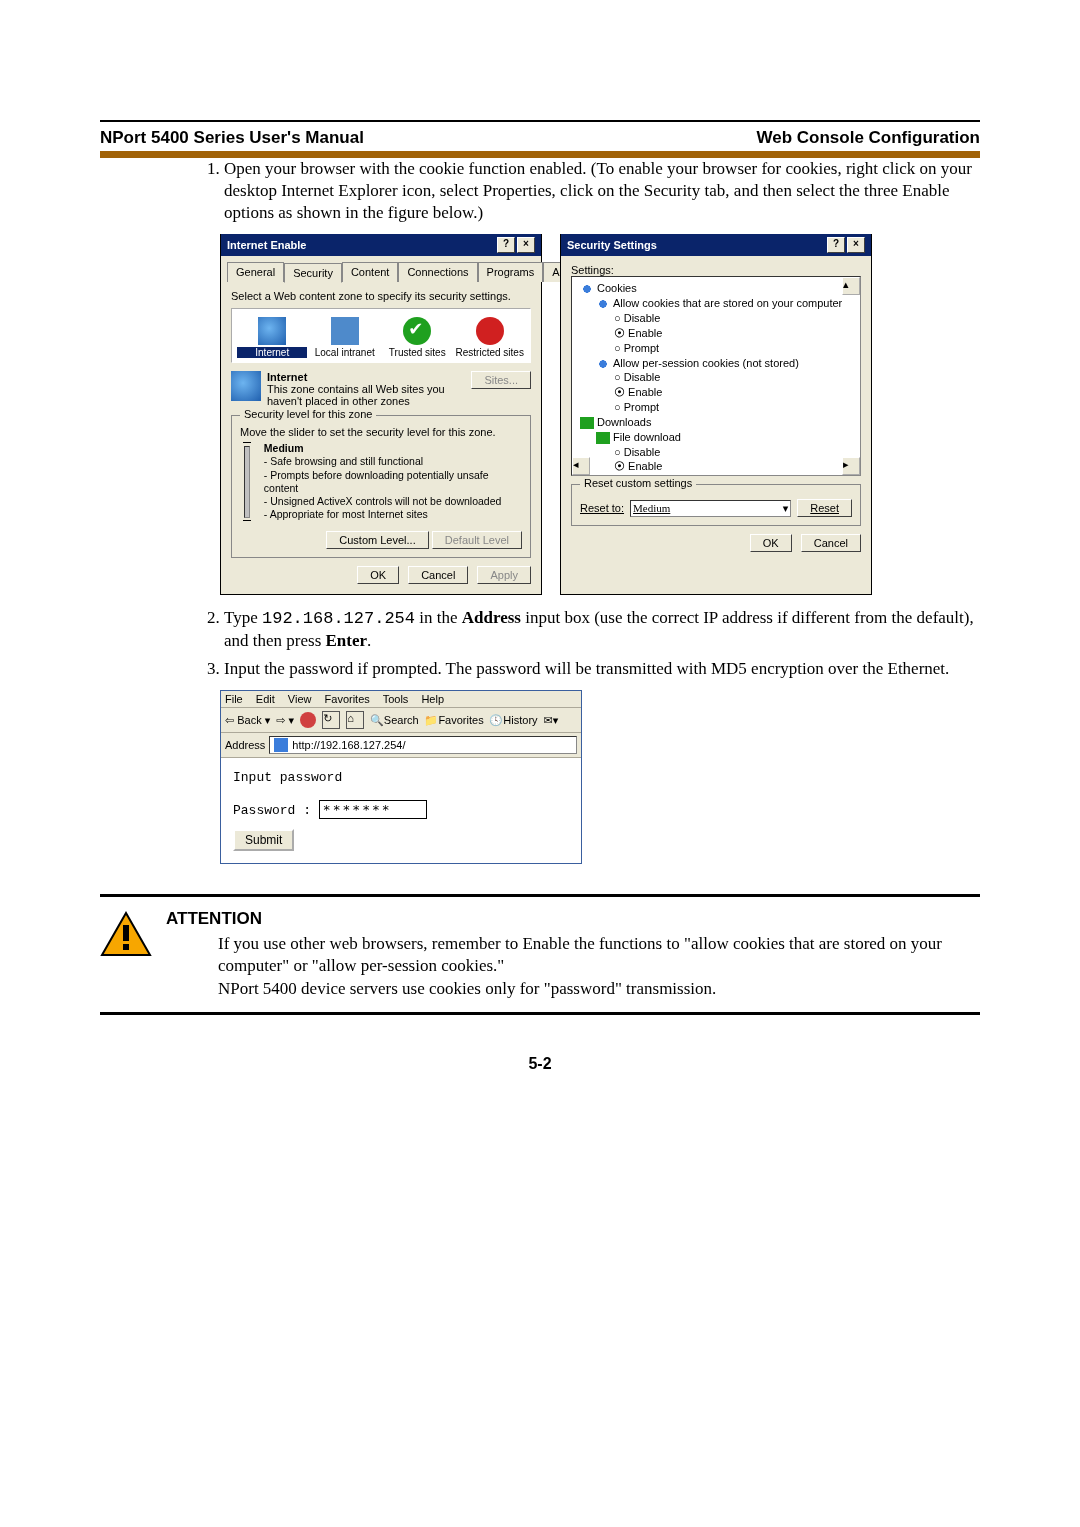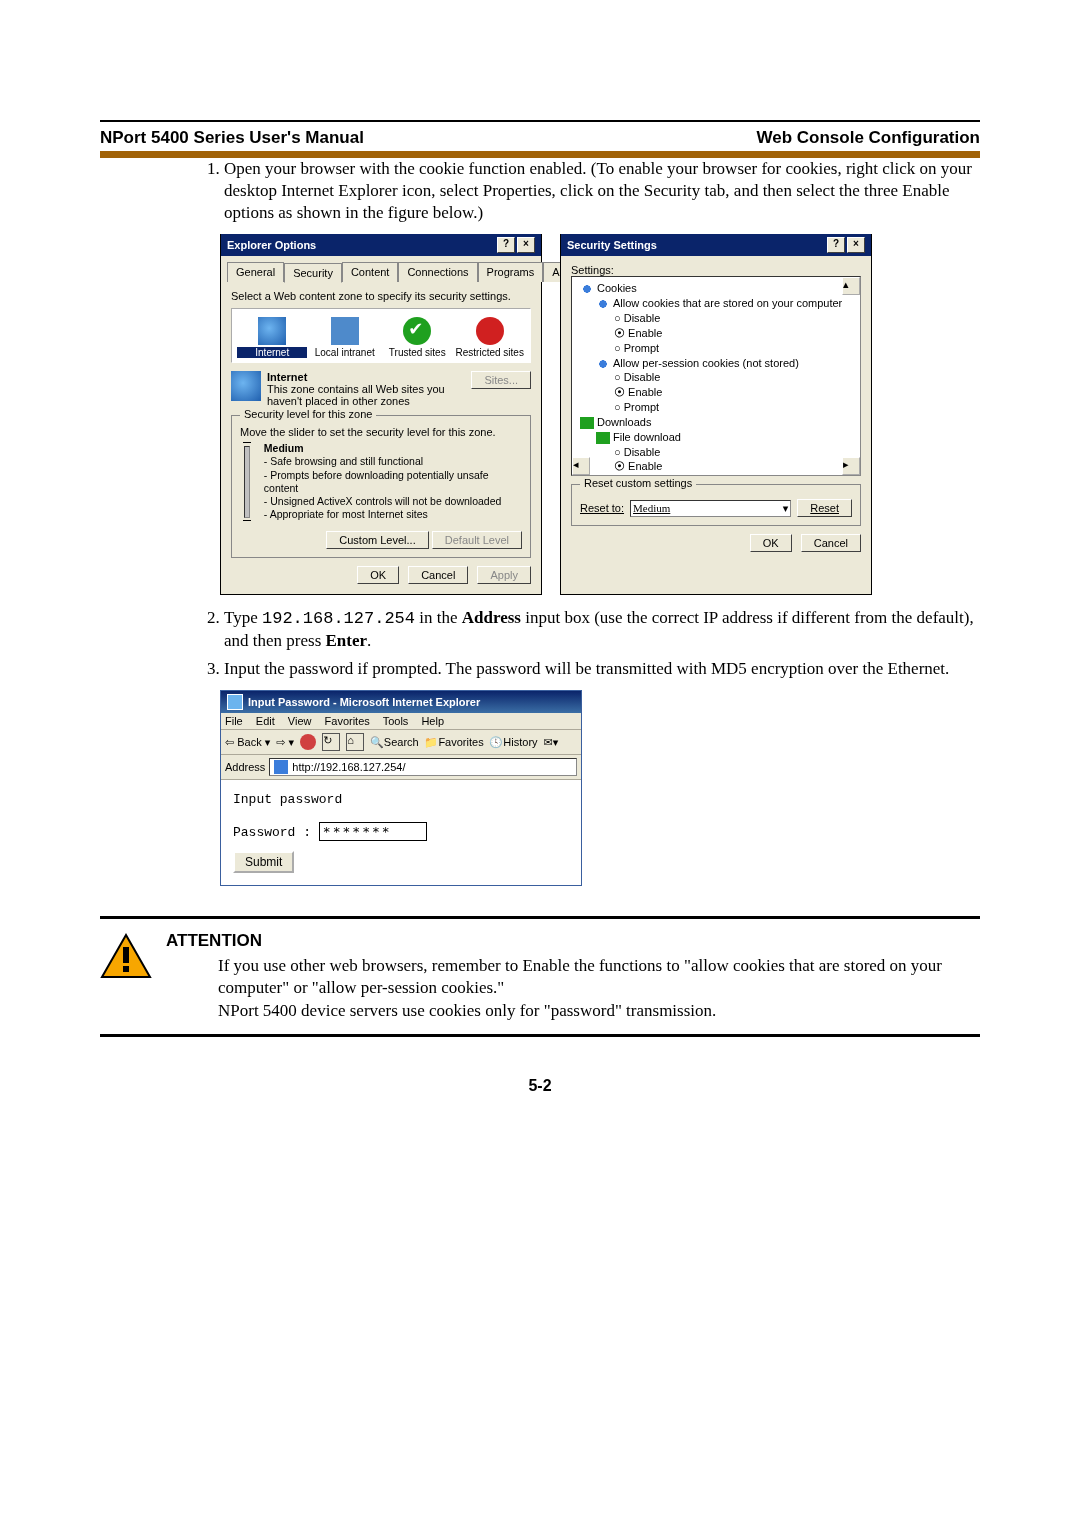--- a/index.html
+++ b/index.html
@@ -206,21 +206,21 @@
 
 
   <ol class="mainlist">
     <li>Open your browser with the cookie function enabled. (To enable your browser for cookies, right click on your desktop Internet Explorer icon, select Properties, click on the Security tab, and then select the three Enable options as shown in the figure below.)</li>
   </ol>
 
   <div class="dialog-row">
 
     <div class="dialog" style="width:320px;">
       <div class="titlebar">
-        <span>Explorer Options</span>
+        <span>Internet Enable</span>
         <span class="wbtns">
           <span class="wbtn">?</span>
           <span class="wbtn">×</span>
         </span>
       </div>
       <div class="tabs">
         <div class="tab">General</div>
         <div class="tab active">Security</div>
         <div class="tab">Content</div>
         <div class="tab">Connections</div>
@@ -333,24 +333,20 @@
   <ol class="mainlist" start="2">
     <li>
       <span>Type </span><span class="code">192.168.127.254</span><span> in the </span><span class="bold">Address</span><span> input box  (use the correct IP address if different from the default), and then press </span><span class="bold">Enter</span><span>.</span>
     </li>
     <li>
       <span>Input the password if prompted. The password will be transmitted with MD5 encryption over the Ethernet.</span><br>
     </li>
   </ol>
 
   <div class="ie-window">
-    <div class="ie-title">
-      <span class="eicon"></span>
-      <span>Input Password - Microsoft Internet Explorer</span>
-    </div>
     <div class="menubar">
       <span>File</span>
       <span>Edit</span>
       <span>View</span>
       <span>Favorites</span>
       <span>Tools</span>
       <span>Help</span>
     </div>
     <div class="toolbar">
       <span>⇦ <span>Back</span> ▾</span>

